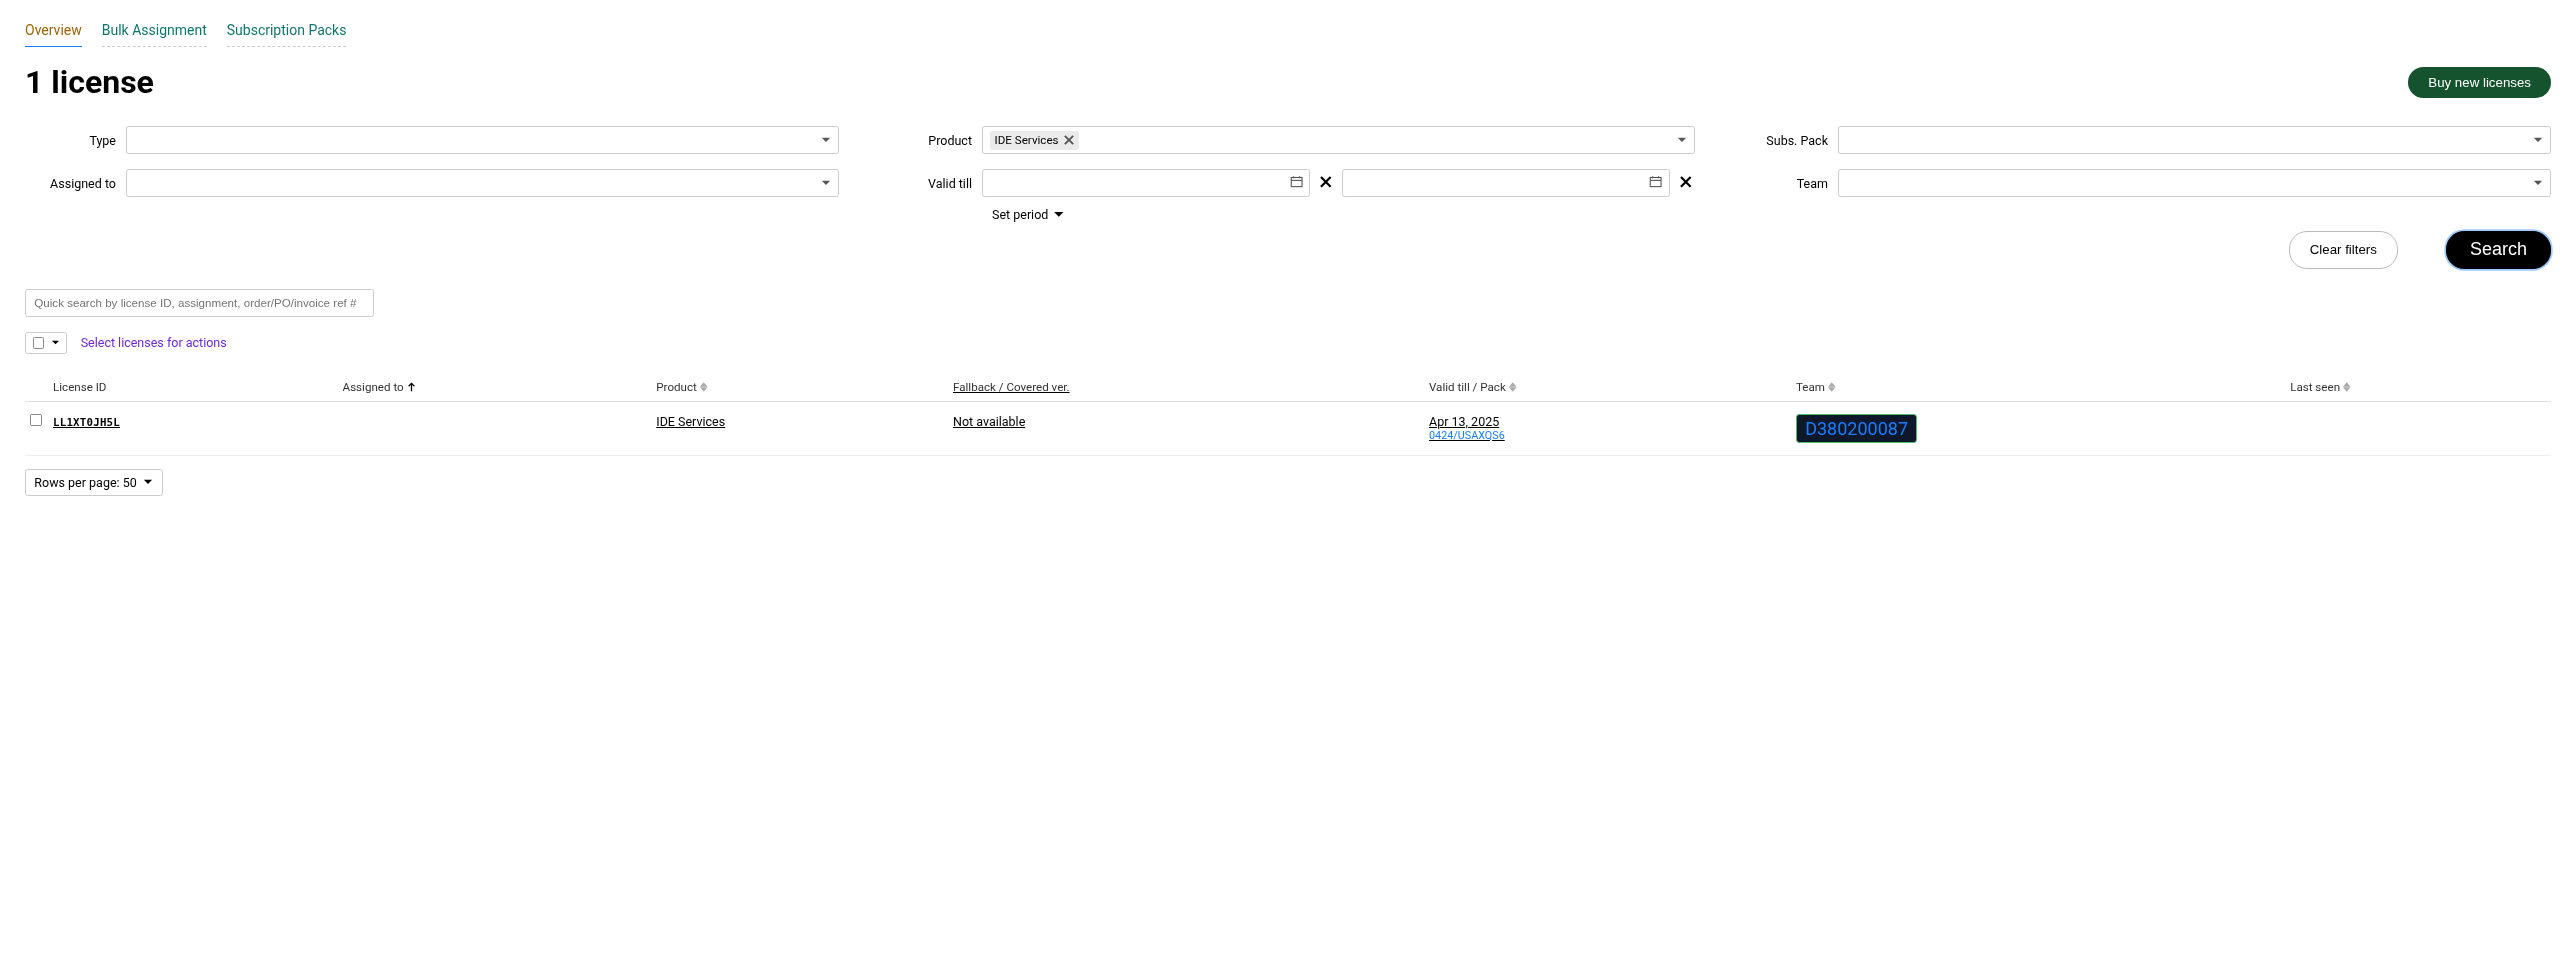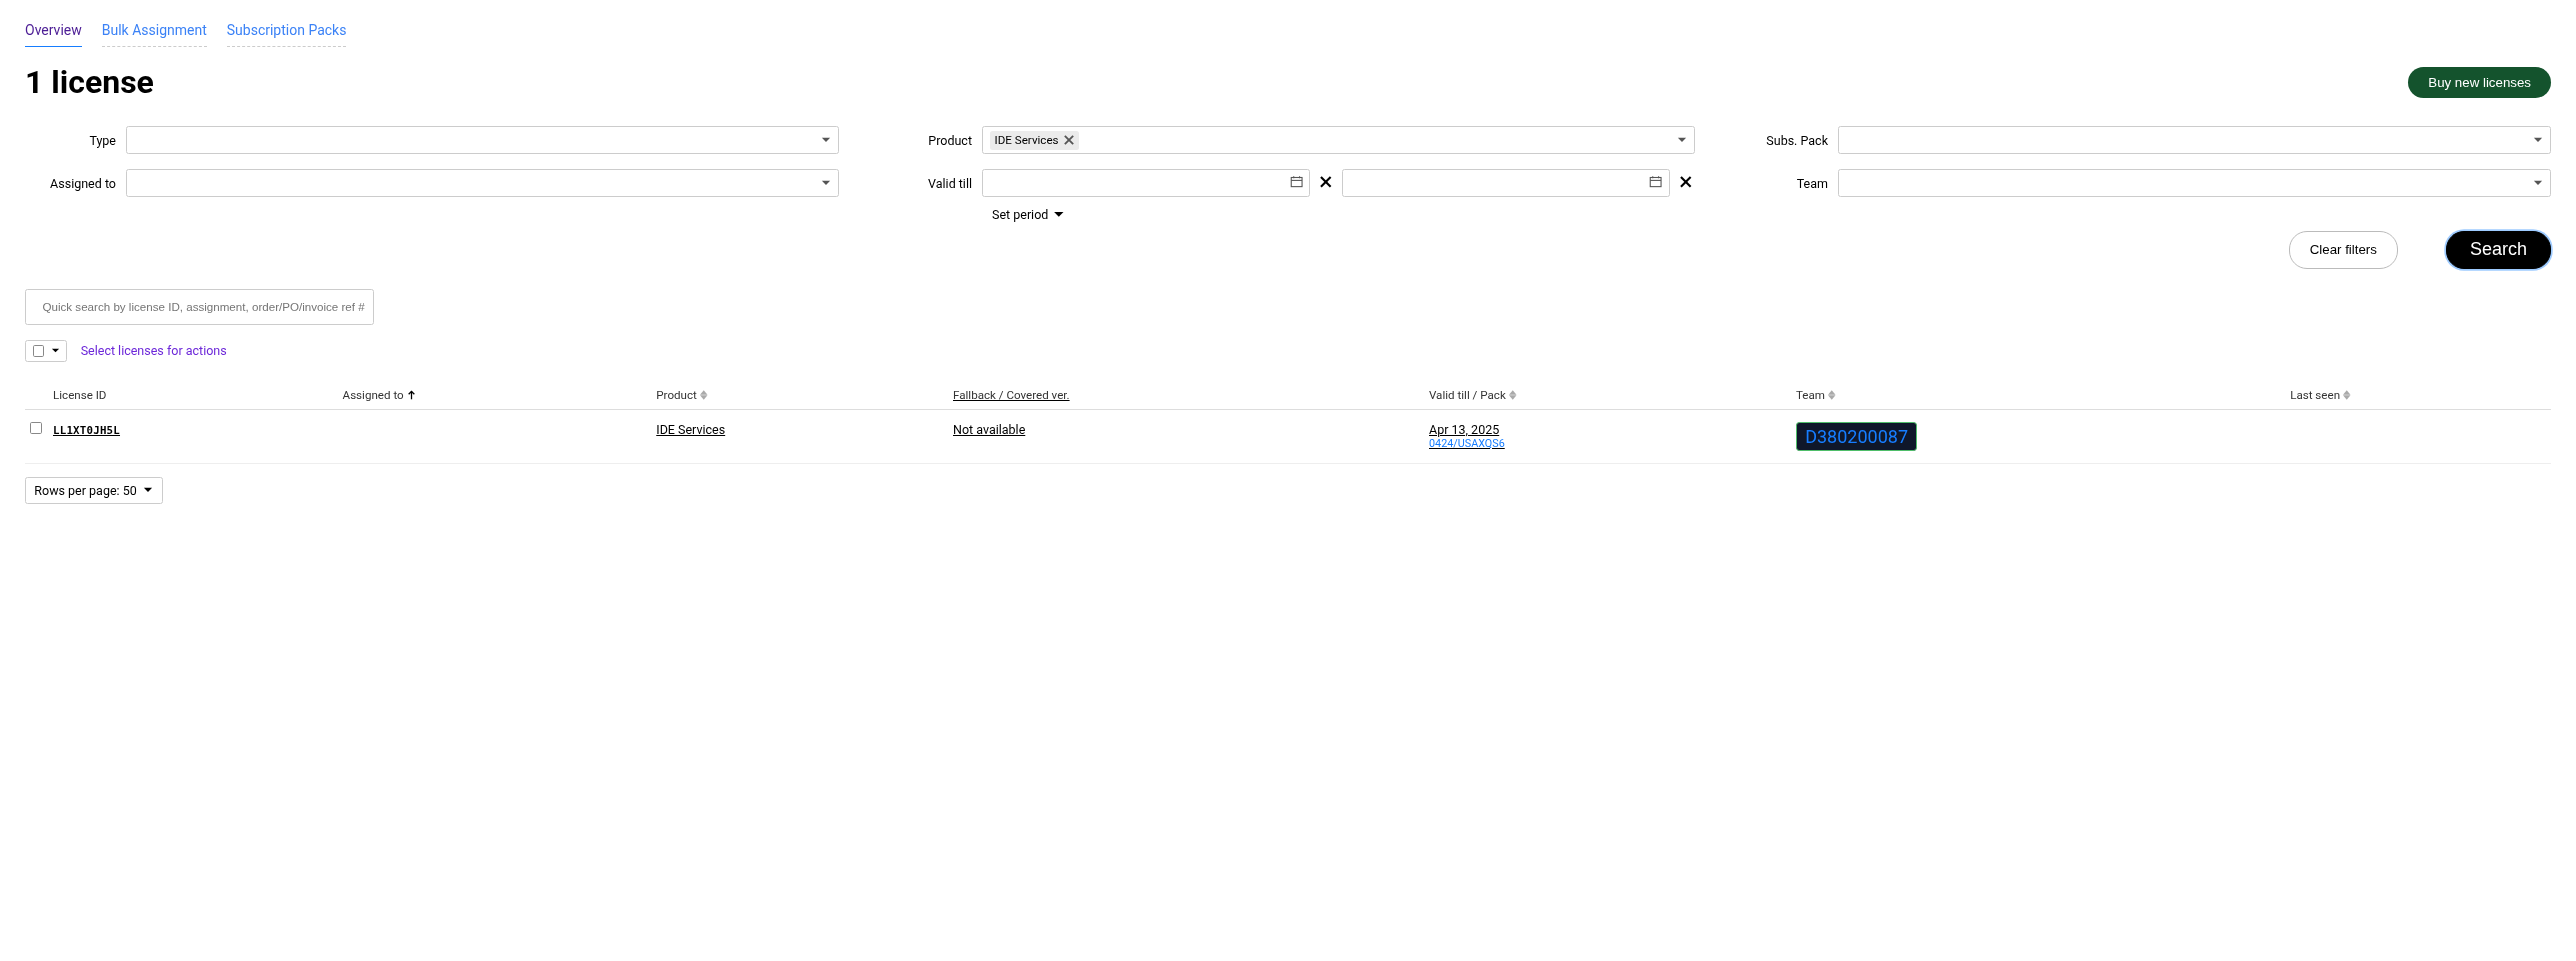--- a/index.html
+++ b/index.html
@@ -16,25 +16,25 @@
     gap: 20px;
     margin-bottom: 16.6px;
   }
   .tab {
     padding: 5px 0 8.3px 0;
     cursor: pointer;
     border-bottom: 1.7px solid transparent;
     font-size: 14px;
   }
   .tab.active {
-    color: #4c1d95;
+    color: #a16207;
     border-bottom-color: #167dff;
   }
   .tab.inactive {
-    color: #3b82f6;
+    color: #0f766e;
     border-bottom: 0.8px dashed #ccc;
     text-align: center;
   }
   .header-row {
     display: flex;
     justify-content: space-between;
     align-items: center;
     margin-bottom: 25px;
   }
   .page-title {
@@ -128,27 +128,26 @@
     border: 0.8px solid #000;
     border-radius: 18px;
     padding: 7.5px 23px;
     font-size: 18px;
     cursor: pointer;
     box-shadow: 0 0 0 1.7px #9ecbff;
     margin-left: 28px;
   }
   .quick-search {
     width: 349px;
-    height: 36px;
+    height: 28px;
     border: 0.8px solid #ccc;
     border-radius: 2.5px;
     padding: 0 8.3px;
     font-size: 11.6px;
     margin-bottom: 15px;
-    text-align: right;
   }
   .bulk-row {
     display: flex;
     align-items: center;
     gap: 13.3px;
     margin-bottom: 20px;
   }
   .bulk-check {
     border: 0.8px solid #ccc;
     border-radius: 2.5px;

